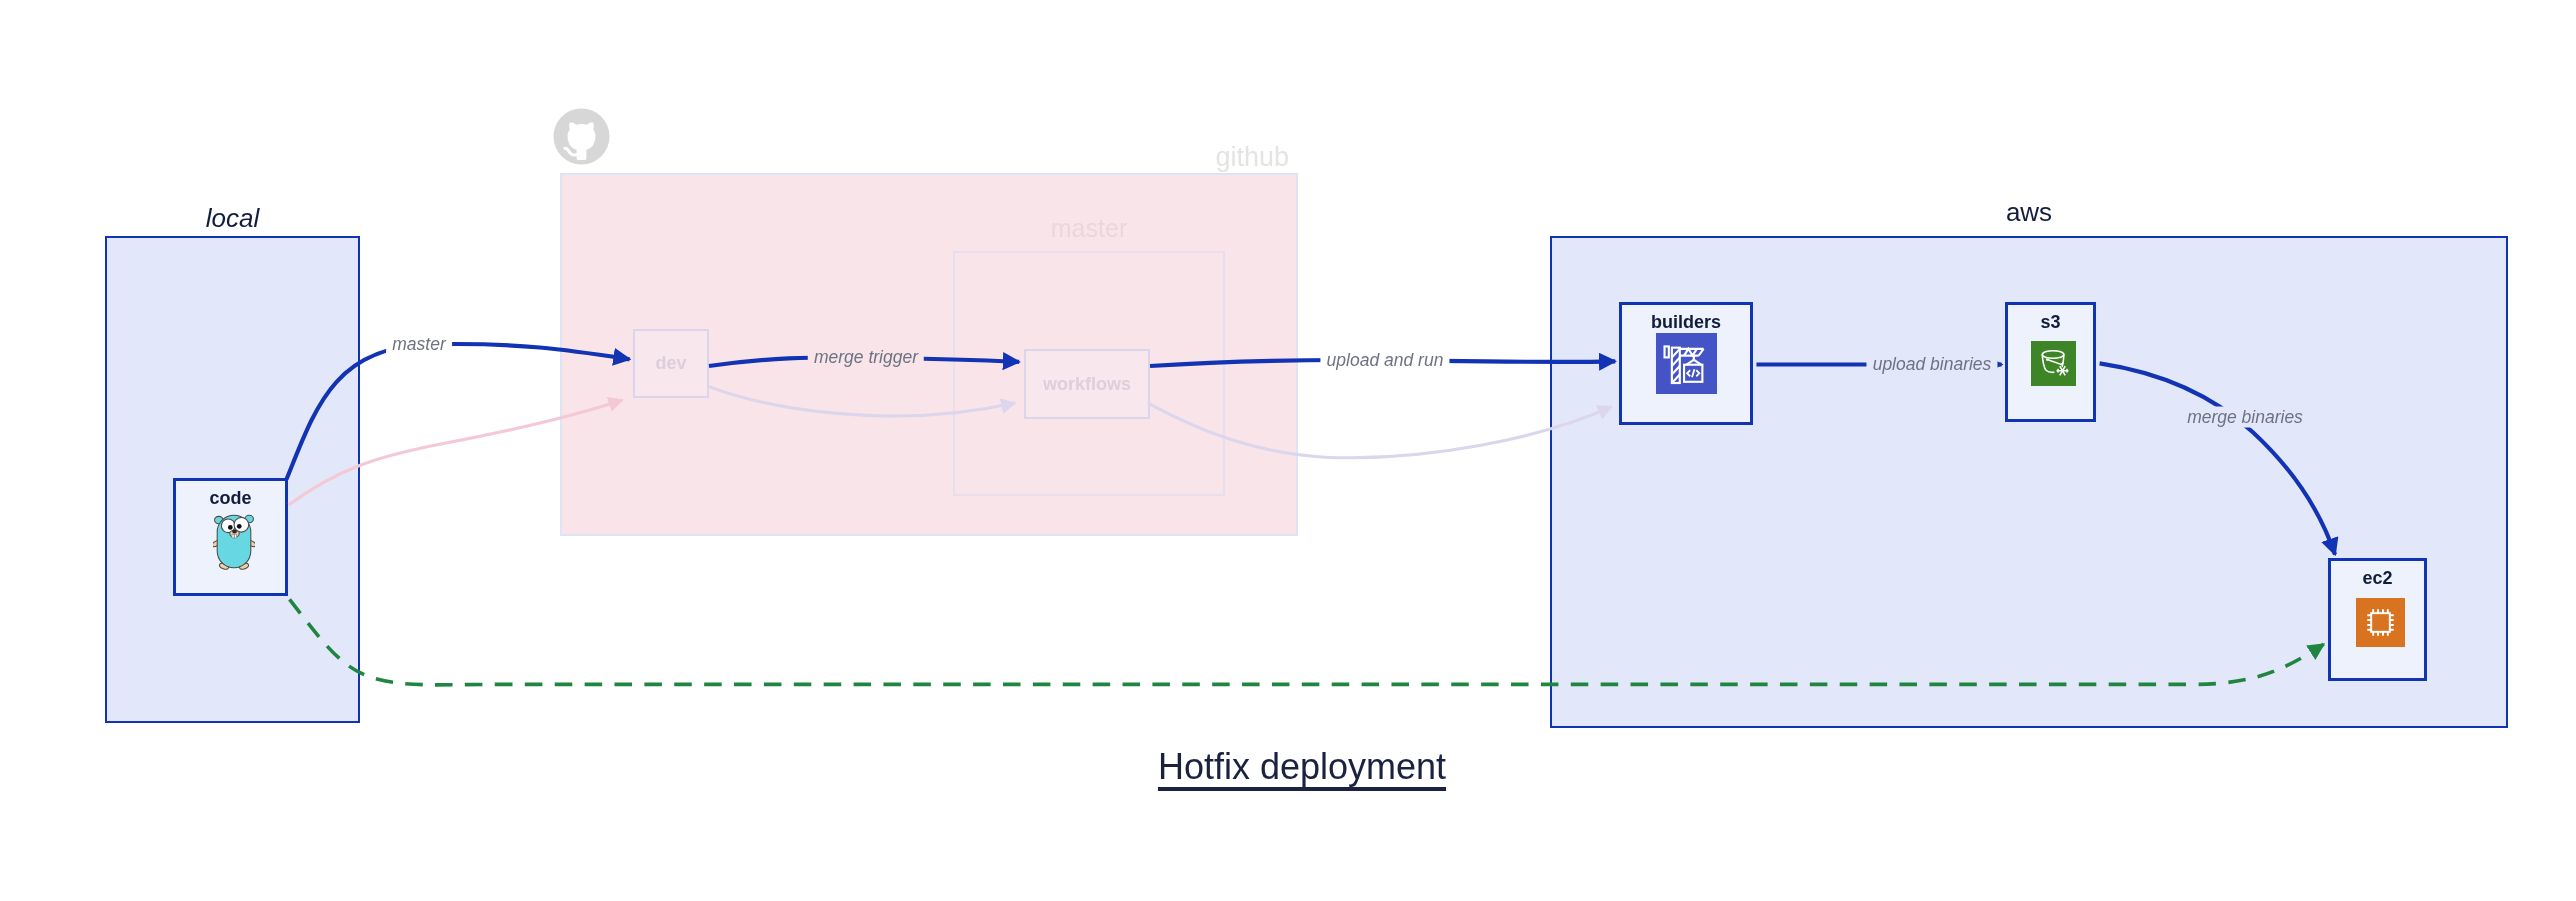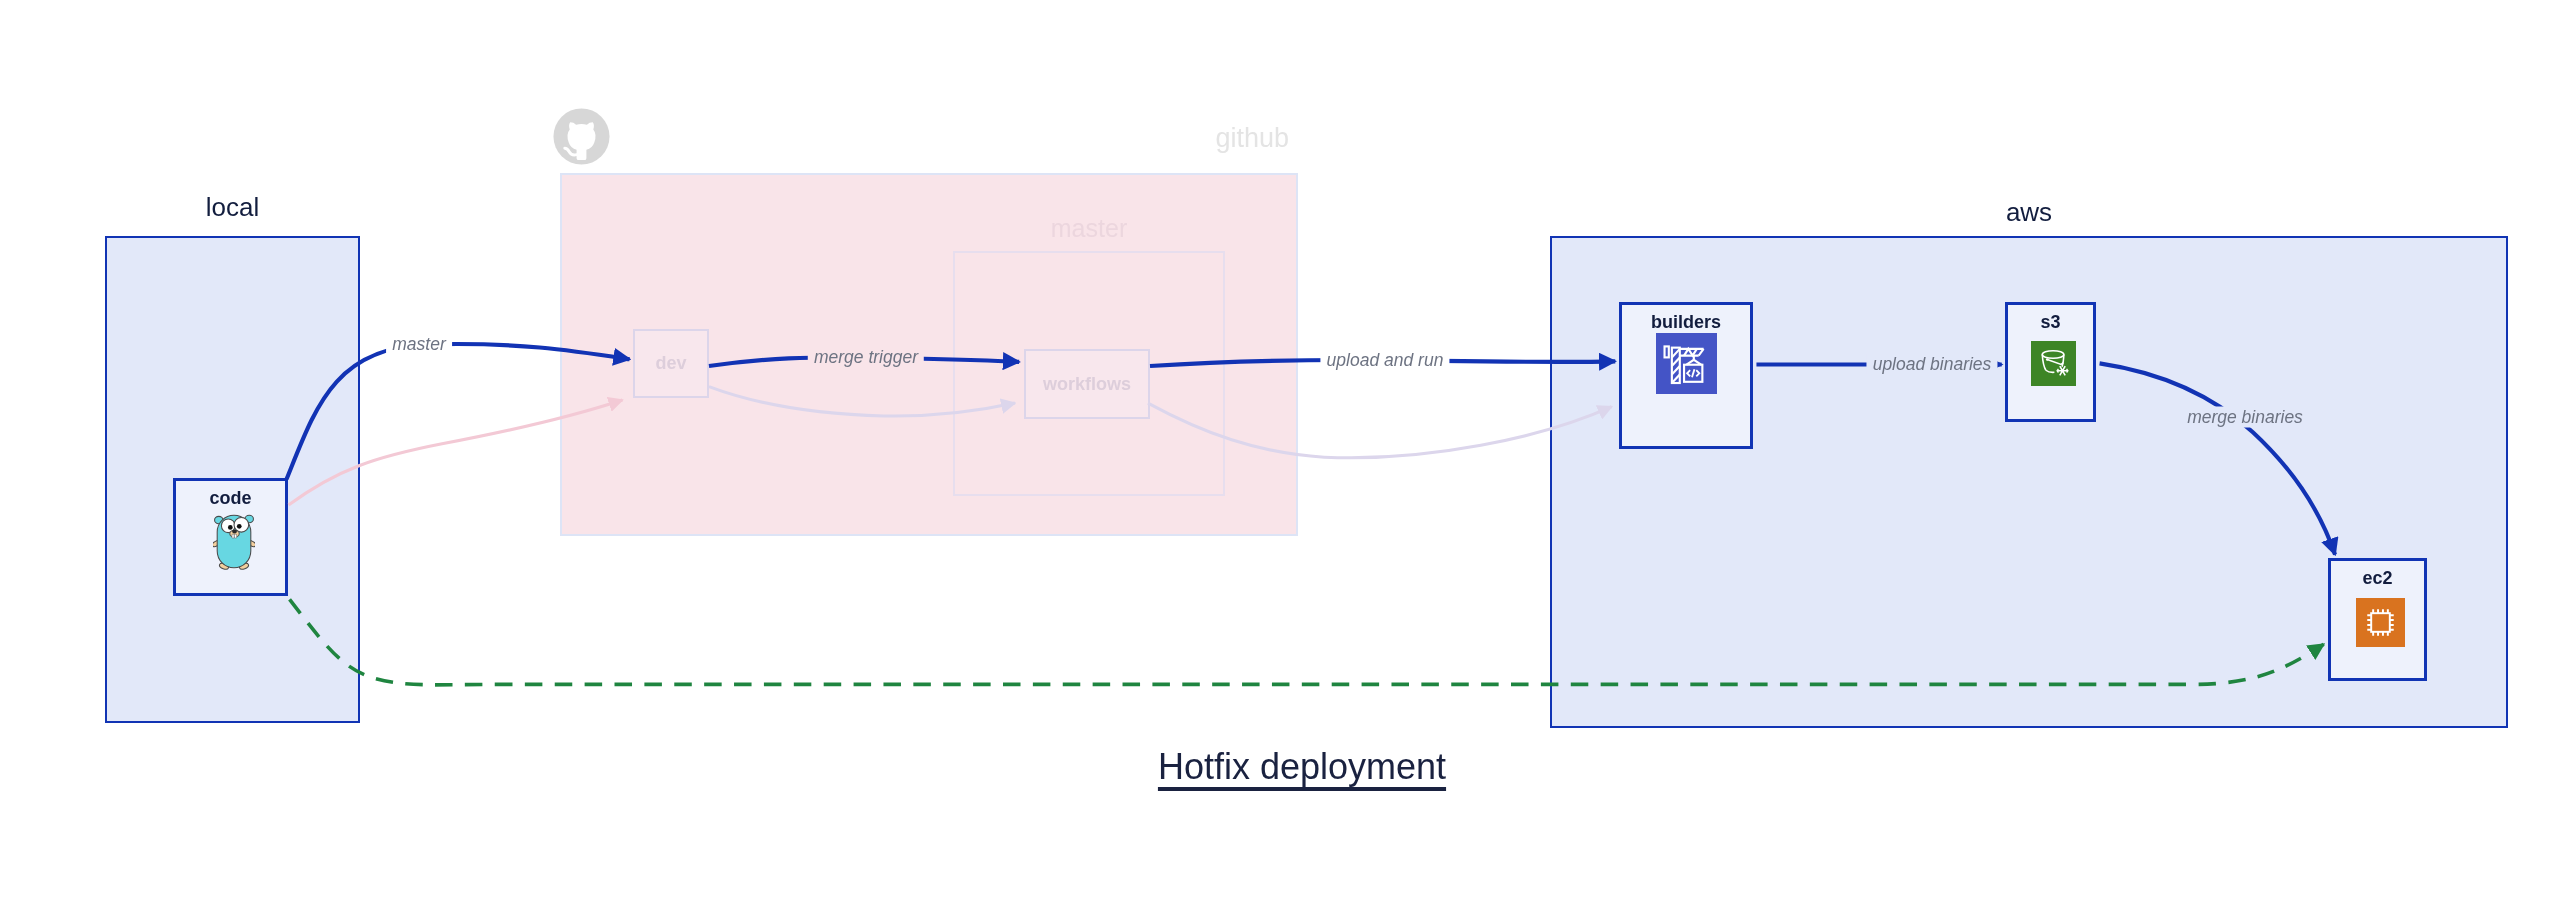--- a/index.html
+++ b/index.html
@@ -52,23 +52,23 @@
 <div class="canvas">
 
   <div class="abs box-blue" style="left:105px;top:236px;width:255px;height:487px;"></div>
 
   <div class="abs box-pink" style="left:560px;top:173px;width:738px;height:363px;"></div>
 
   <div class="abs box-master" style="left:953px;top:251px;width:272px;height:245px;"></div>
 
   <div class="abs box-blue" style="left:1550px;top:236px;width:958px;height:492px;"></div>
 
-  <div class="group-label" style="left:105px;top:192px;width:255px;">local</div>
-
-  <div class="group-label label-faded-gray" style="left:1082px;top:123px;width:207px;font-size:27px;">github</div>
+  <div class="group-label" style="left:105px;top:203px;width:255px;font-style:italic;">local</div>
+
+  <div class="group-label label-faded-gray" style="left:1082px;top:142px;width:207px;font-size:27px;">github</div>
 
   <div class="group-label label-faded-pink" style="left:953px;top:214px;width:272px;font-size:25px;">master</div>
 
   <div class="group-label" style="left:1550px;top:197px;width:958px;">aws</div>
 
   <div class="abs" style="left:552px;top:107px;width:59px;height:59px;">
     <svg width="59" height="59" viewBox="0 0 120 120">
       <circle cx="60" cy="60" r="57" fill="#d7d7d7"></circle>
       <path fill="#ffffff" d="M34,72 Q28,56 36,46 Q33,36 37,31 Q44,31 49,36 Q60,33 71,36
         Q76,31 83,31 Q87,36 84,46 Q92,56 86,72 Q82,84 70,87 L70,104 Q70,108 66,108
@@ -103,21 +103,21 @@
   </div>
 
   <div class="node ghost" style="left:633px;top:329px;width:76px;height:69px;">
     <div class="node-label">dev</div>
   </div>
 
   <div class="node ghost" style="left:1024px;top:349px;width:126px;height:70px;">
     <div class="node-label">workflows</div>
   </div>
 
-  <div class="node" style="left:1619px;top:302px;width:134px;height:147px;">
+  <div class="node" style="left:1619px;top:302px;width:134px;height:123px;">
     <div class="node-label">builders</div>
     <div class="icon-wrap" style="left:34px;top:28px;width:61px;height:61px;">
       <svg width="61" height="61" viewBox="0 0 100 100">
         <rect x="0" y="0" width="100" height="100" fill="#4454c6"></rect>
         <g fill="none" stroke="#ffffff" stroke-width="3.5">
           <rect x="14" y="22" width="7" height="18"></rect>
           <rect x="26" y="24" width="13" height="58"></rect>
           <path d="M26,40 L39,26 M26,54 L39,40 M26,68 L39,54 M26,82 L39,68"></path>
           <path d="M39,26 L78,26 M39,37 L70,37"></path>
           <path d="M46,37 L53,26 L60,37 L67,26"></path>

